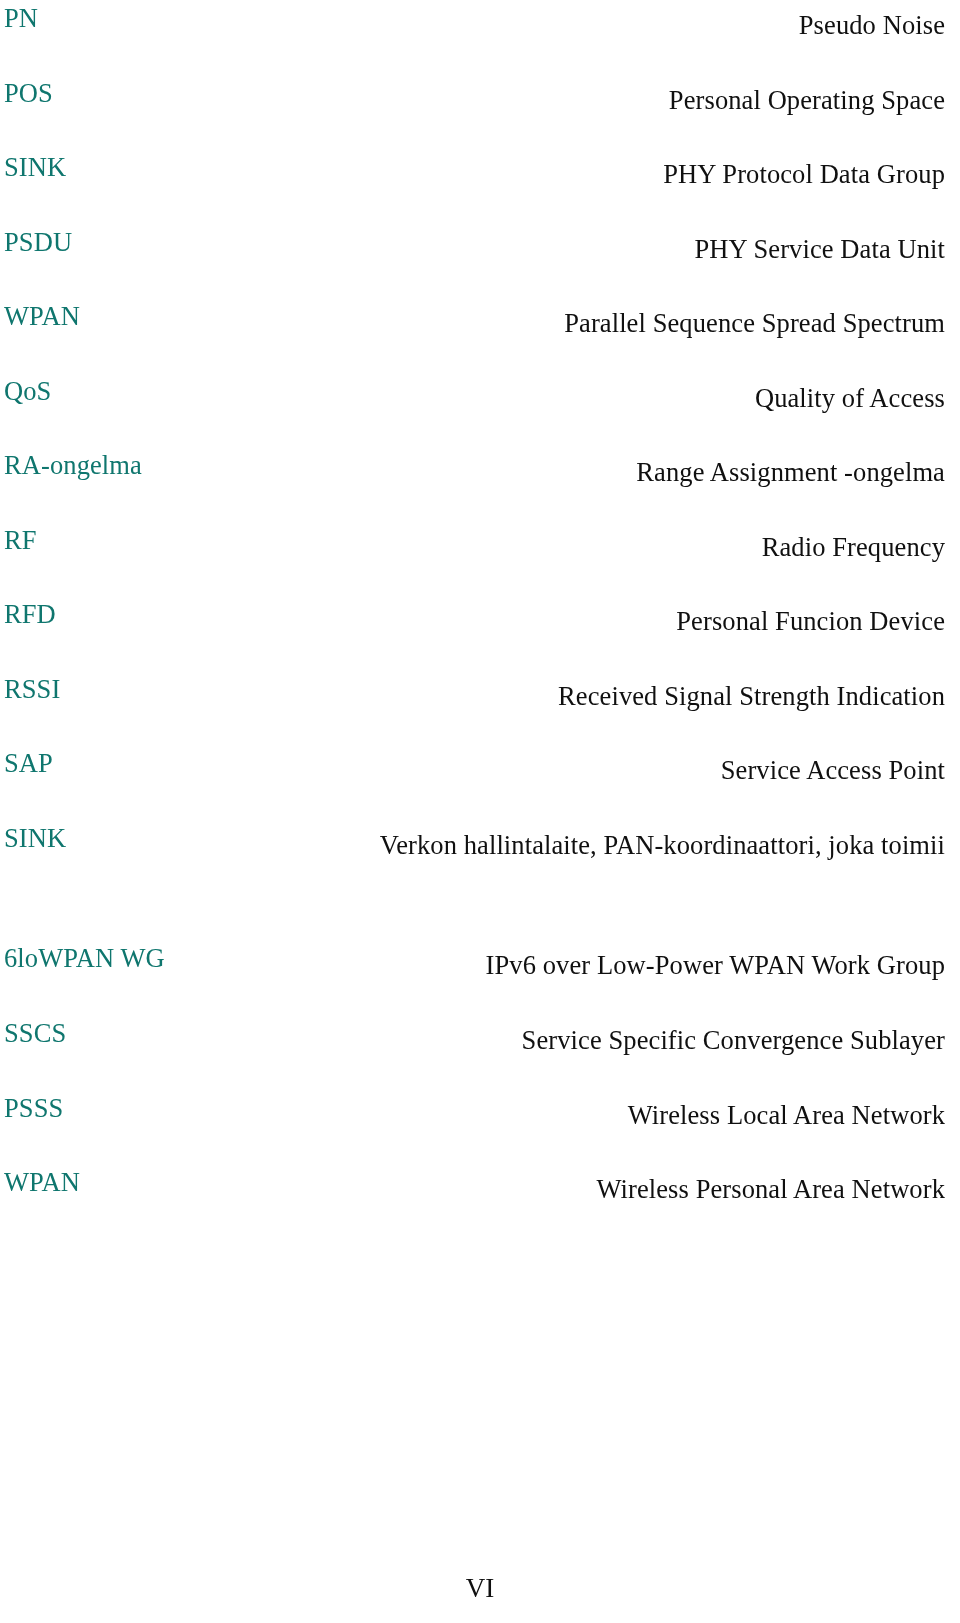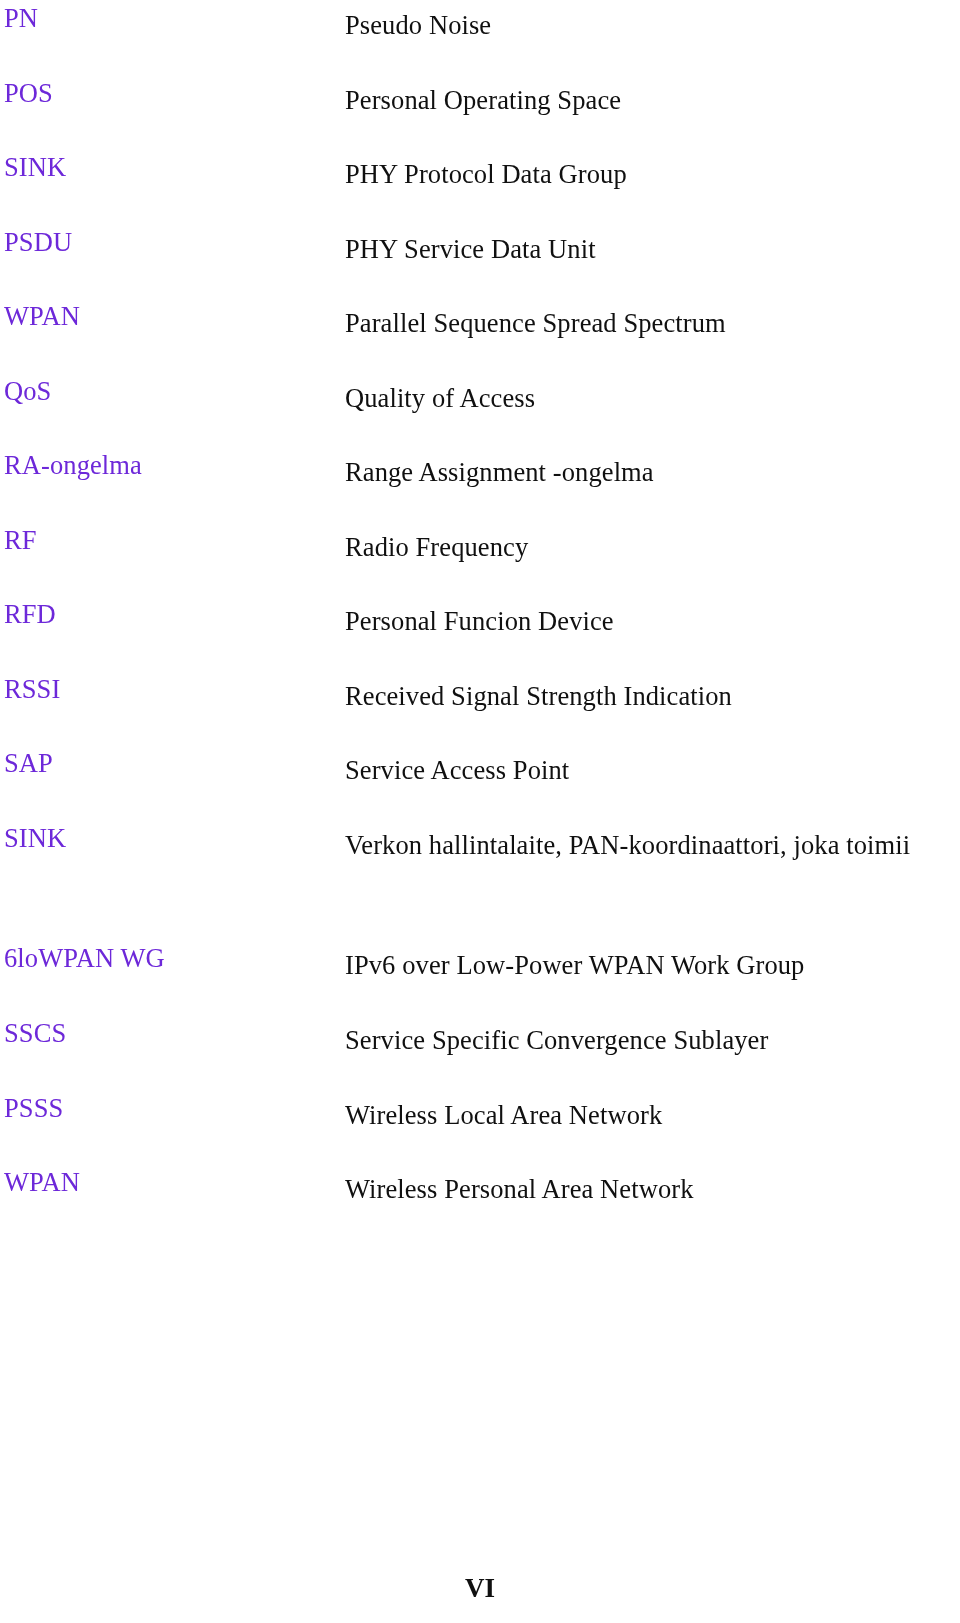--- a/index.html
+++ b/index.html
@@ -43,50 +43,50 @@
 
   .term {
     position: absolute;
     left: 4px;
     top: 0;
     width: 330px;
     font-size: 26.5px;
     line-height: 30px;
     letter-spacing: 0.1px;
     white-space: nowrap;
-    color: #6d28d9;
+    color: #0f766e;
   }
 
   .definition {
     position: absolute;
     left: 345px;
     top: 0;
     width: 600px;
     font-size: 26.5px;
     line-height: 45px;
     letter-spacing: 0.1px;
     color: #101010;
+    text-align: right;
   }
 
   .definition .defline {
     display: block;
     white-space: nowrap;
   }
 
   
   .page-number {
     position: absolute;
     left: 0;
     top: 1572px;
     width: 960px;
     text-align: center;
     font-size: 27px;
     line-height: 32px;
     color: #101010;
-    font-weight: bold;
   }
 </style>
 </head>
 <body>
 
 <div id="page">
 
   <div class="glossary" id="glossary-root">
       <div class="gloss-row" style="top: 3px;">
         <div class="term">PN</div>

